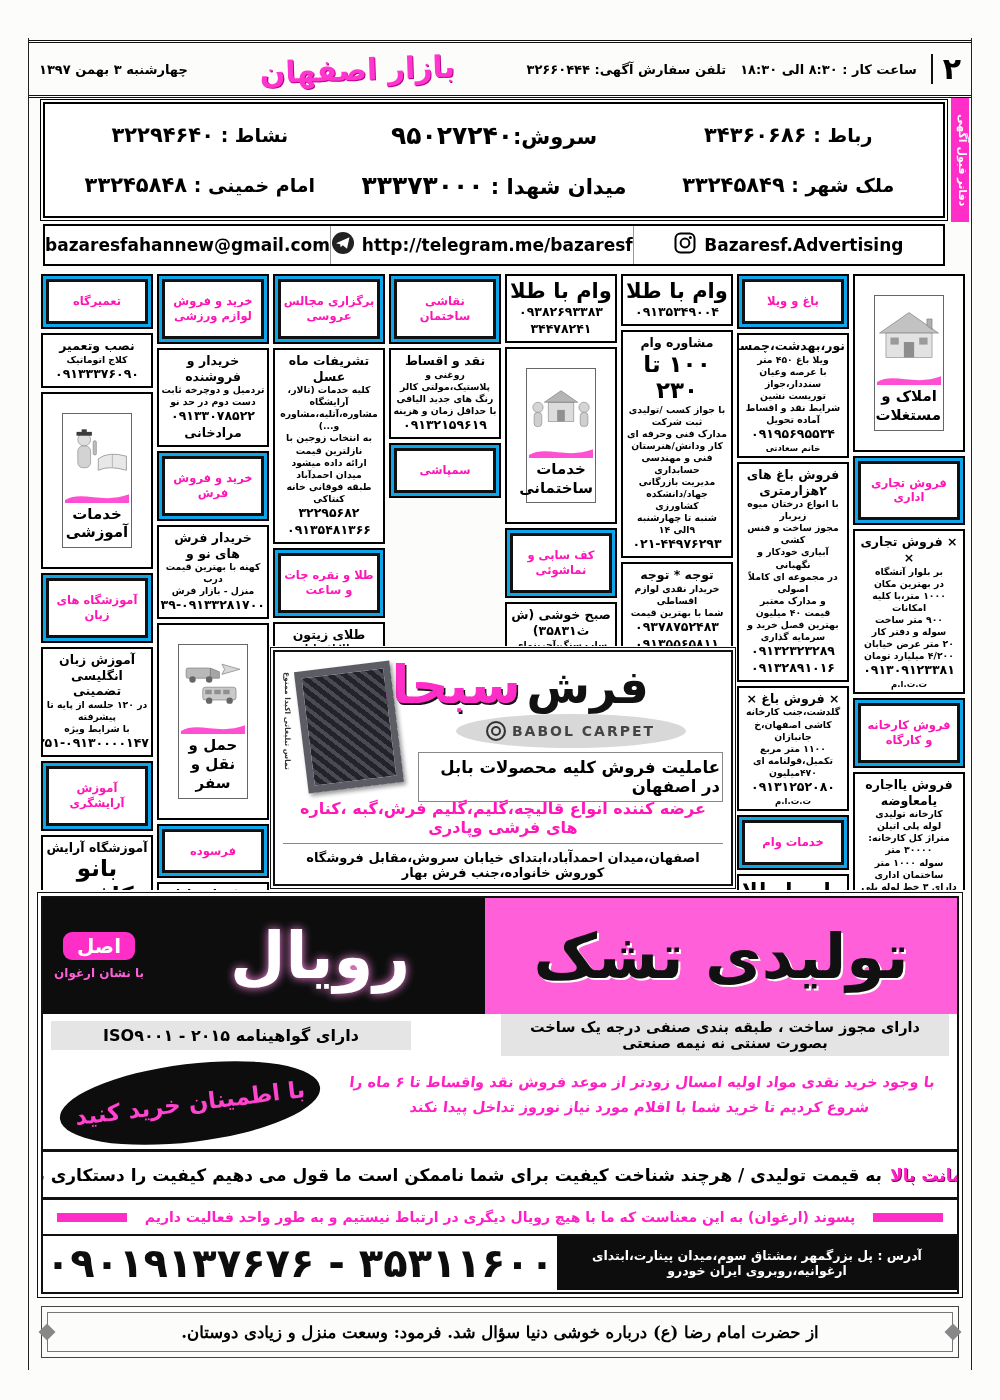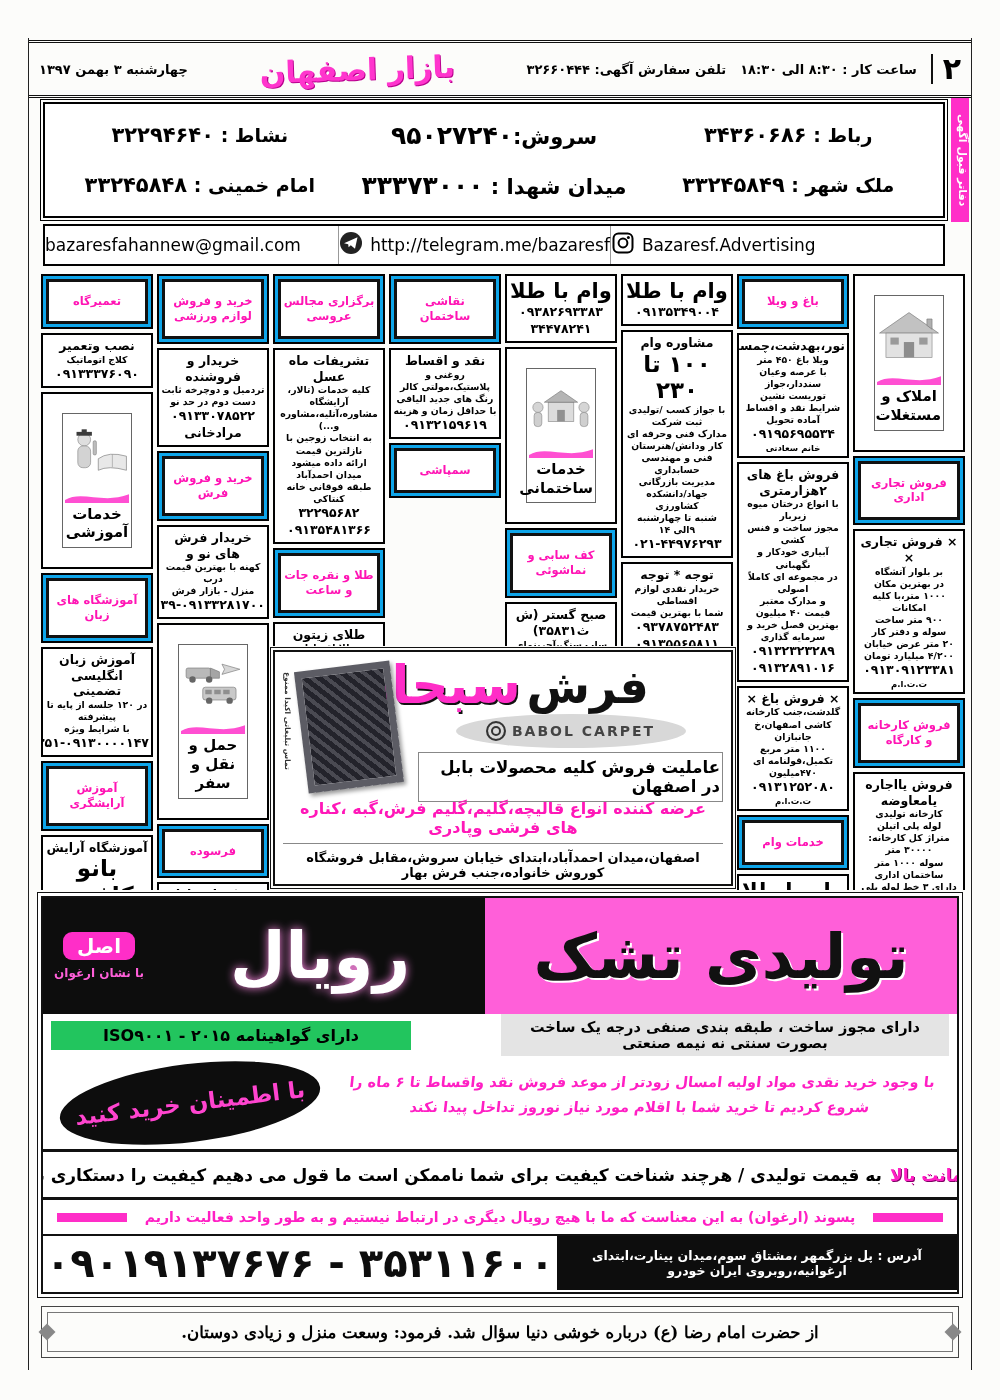--- a/index.html
+++ b/index.html
@@ -24,22 +24,22 @@
   .office { text-align:center; font-weight:bold; font-size:19px; white-space:nowrap; }
   .office .val { font-size:21px; letter-spacing:1px; }
   .office.mid { font-size:21px; } .office.mid .val { font-size:25px; }
   .offices-strip { position:absolute; right:2px; top:60px; height:124px; width:18px;
                    background:#ff2ec8; color:#fff; writing-mode:vertical-rl;
                    font-size:11px; font-weight:bold; text-align:center; letter-spacing:2px; }
 
   
   .socialbar { position:absolute; left:14px; right:26px; top:186px; height:42px;
                border:2px solid #000; display:grid; grid-template-columns:1.25fr 1fr 1.1fr; background:#fff; }
-  .soc { display:flex; align-items:center; gap:7px;
-         font-size:17px; font-weight:normal; direction:ltr; border-left:1px solid #999; }
+  .soc { display:flex; align-items:center; justify-content:center; gap:7px;
+         font-size:17px; font-weight:bold; direction:ltr; border-left:1px solid #999; }
   .soc:last-child { border-left:none; }
   .soc svg { width:24px; height:24px; }
 
   
   .main-grid { position:absolute; left:6px; right:6px; top:236px; height:618px; display:flex; gap:4px; }
   .colgroup { display:flex; gap:4px; height:616px; }
   .colgroup.mid { height:372px; }
   .middle-wrap { width:460px; flex:0 0 460px; display:flex; flex-direction:column; gap:4px; }
   .col { width:112px; flex:0 0 112px; display:flex; flex-direction:column; gap:4px; overflow:hidden; }
 
@@ -91,21 +91,21 @@
                  font-size:62px; font-weight:bold; color:#111; text-shadow:2px 2px 0 #fff; }
   .royal-left { flex:0 0 330px; background:#0d0d0d; display:flex; align-items:center; justify-content:center;
                 font-size:64px; font-weight:bold; color:#fff; text-shadow:0 0 10px #ff8ae4; }
   .royal-badge { flex:0 0 112px; background:#0d0d0d; display:flex; flex-direction:column;
                  align-items:center; justify-content:center; gap:6px; }
   .royal-badge .b1 { background:#ff2ec8; color:#fff; font-size:20px; font-weight:bold;
                      padding:2px 14px; border-radius:9px; }
   .royal-badge .b2 { color:#ff5fd9; font-size:12px; font-weight:bold; }
   .royal-lic { height:42px; display:flex; gap:90px; padding:4px 8px; align-items:center; }
   .lic-r { flex:1.3; background:#e4e4e4; font-size:14.5px; font-weight:bold; text-align:center; padding:5px 4px; }
-  .lic-l { flex:0 0 360px; background:#22c55e; font-size:16px; font-weight:bold; text-align:center; padding:5px 4px; }
+  .lic-l { flex:0 0 360px; background:#e5e5e5; font-size:16px; font-weight:bold; text-align:center; padding:5px 4px; }
   .royal-promo { height:96px; position:relative; border-bottom:3px solid #111; }
   .promo-oval { position:absolute; left:16px; top:8px; width:262px; height:78px; background:#0d0d0d;
                 border-radius:50%; display:flex; align-items:center; justify-content:center;
                 transform:rotate(-7deg); }
   .promo-oval span { color:#ff44cf; font-size:23px; font-weight:bold; }
   .promo-txt { margin-left:295px; margin-right:12px; padding-top:14px; color:#ff1fc4;
                font-size:14.5px; font-weight:bold; line-height:1.7; text-align:center;
                transform:skewX(-6deg); text-shadow:1px 1px 0 #fff,-1px -1px 0 #fff; }
   .royal-guar { height:48px; border-bottom:3px solid #111; display:flex; align-items:center;
                 justify-content:center; gap:8px; font-size:17px; font-weight:bold; padding:0 8px; white-space:nowrap; }
@@ -334,21 +334,21 @@
                 </div>
                 <div class="img-caption">خدمات ساختمانی</div>
               </div>
             </div>
             <div class="hdr-frame">
               <div class="hdr-inner">
                 <div class="hdr-label">کف سابی و نماشوئی</div>
               </div>
             </div>
             <div class="adbox">
-              <div class="ad-title">صبح گستر (ش ث۳۵۸۳۱)</div>
+              <div class="ad-title">صبح خوشی (ش ث۳۵۸۳۱)</div>
               <div class="ad-line">ساب سنگ،آجر،نمای ساختمان و</div>
               <div class="ad-line">راه پله شست و شوی مبل</div>
             </div>
           </div>
           <div class="col">
             <div class="hdr-frame">
               <div class="hdr-inner">
                 <div class="hdr-label">نقاشی ساختمان</div>
               </div>
             </div>

